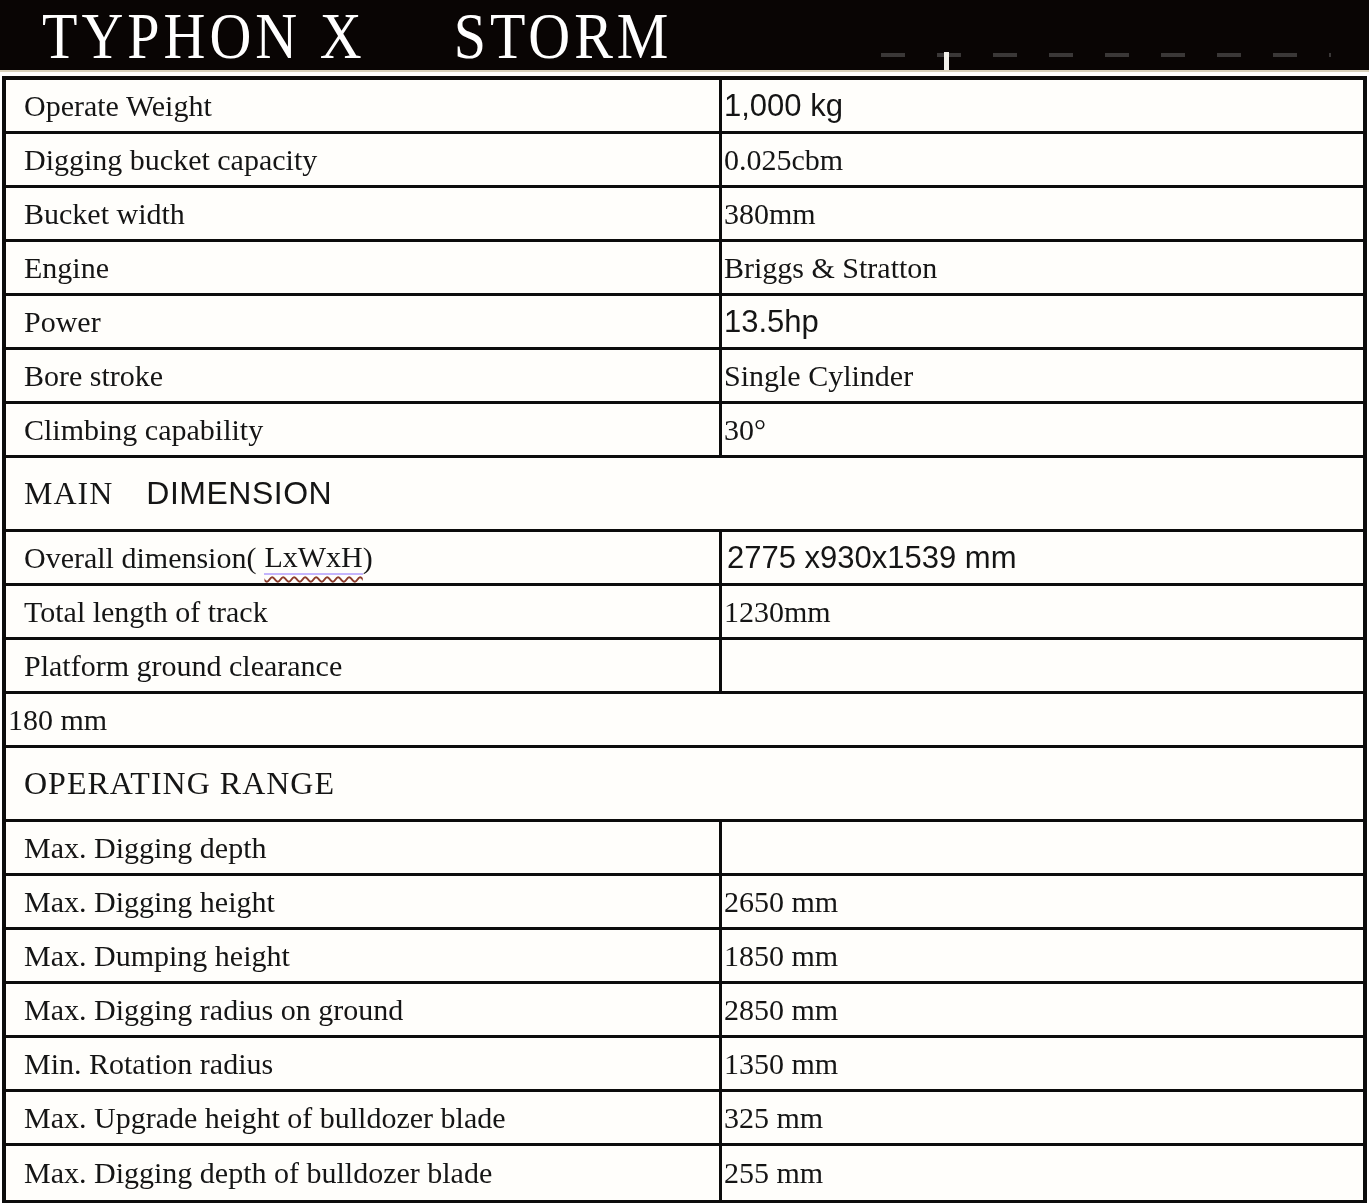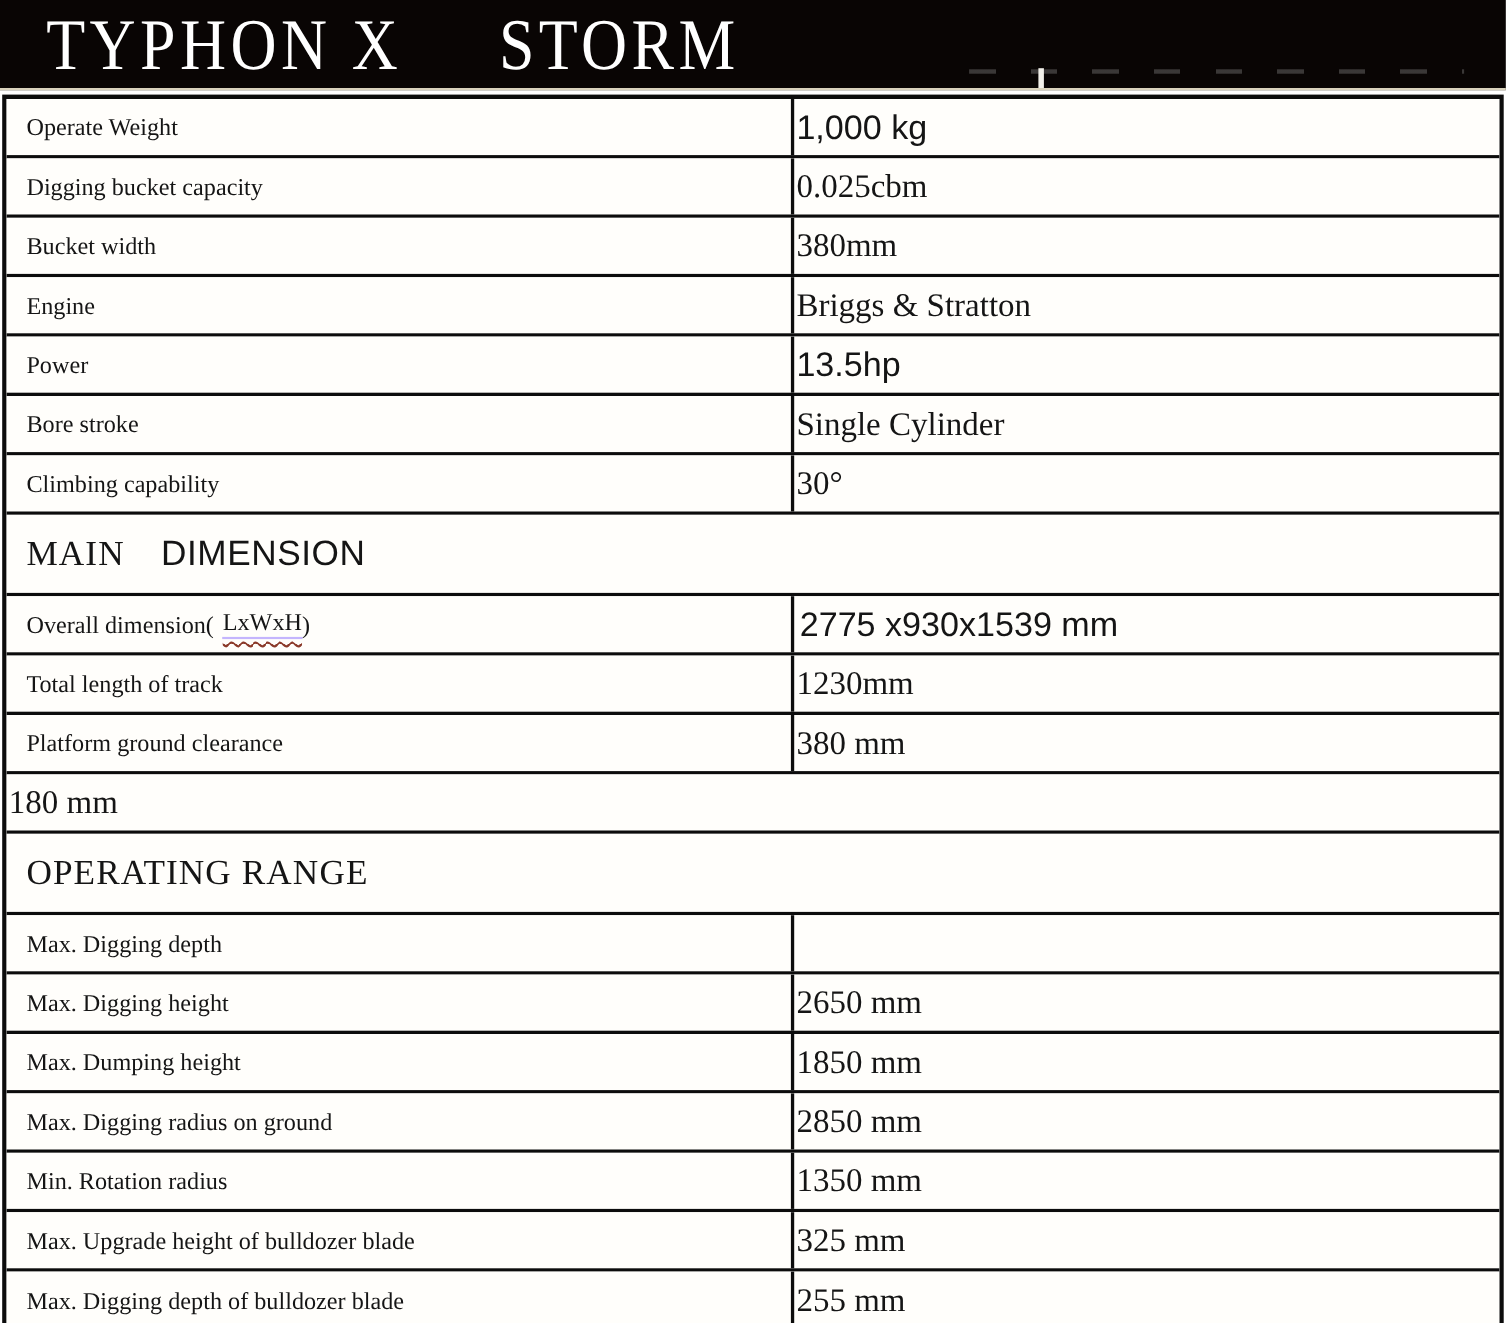--- a/index.html
+++ b/index.html
@@ -8,21 +8,21 @@
     width: 1369px;
     height: 1203px;
     background: #ffffff;
     font-family: "Liberation Serif", serif;
     color: #151515;
     box-sizing: border-box;
   }
   
   .header {
     position: relative;
-    height: 82px;
+    height: 72px;
     background: #090504;
     display: flex;
     align-items: center;
     padding-left: 42px;
     box-sizing: border-box;
     border-bottom: 2px solid #d9d2bc;
     overflow: hidden;
   }
   .title {
     color: #ffffff;
@@ -73,21 +73,21 @@
     font-size: 32px;
     letter-spacing: 1px;
   }
   .cell-label {
     width: 716px;
     box-sizing: border-box;
     border-right: 3px solid #0c0c0c;
     display: flex;
     align-items: center;
     padding-left: 18px;
-    font-size: 22px;
+    font-size: 30px;
     white-space: nowrap;
   }
   .cell-value {
     flex: 1;
     display: flex;
     align-items: center;
     padding-left: 2px;
     font-size: 30px;
     white-space: nowrap;
   }
@@ -172,21 +172,20 @@
       <div class="cell-value v-sans tight">2775 x930x1539 mm</div>
     </div>
 
     <div class="row spec">
       <div class="cell-label">Total length of track</div>
       <div class="cell-value v-serif">1230mm</div>
     </div>
 
     <div class="row spec">
       <div class="cell-label">Platform ground clearance</div>
-      <div class="cell-value v-serif">380 mm</div>
     </div>
 
     <div class="row spec">
       <div class="cell-value v-serif">180 mm</div>
     </div>
 
     <div class="row section">
       <span class="sec-serif">OPERATING RANGE</span>
     </div>
 

